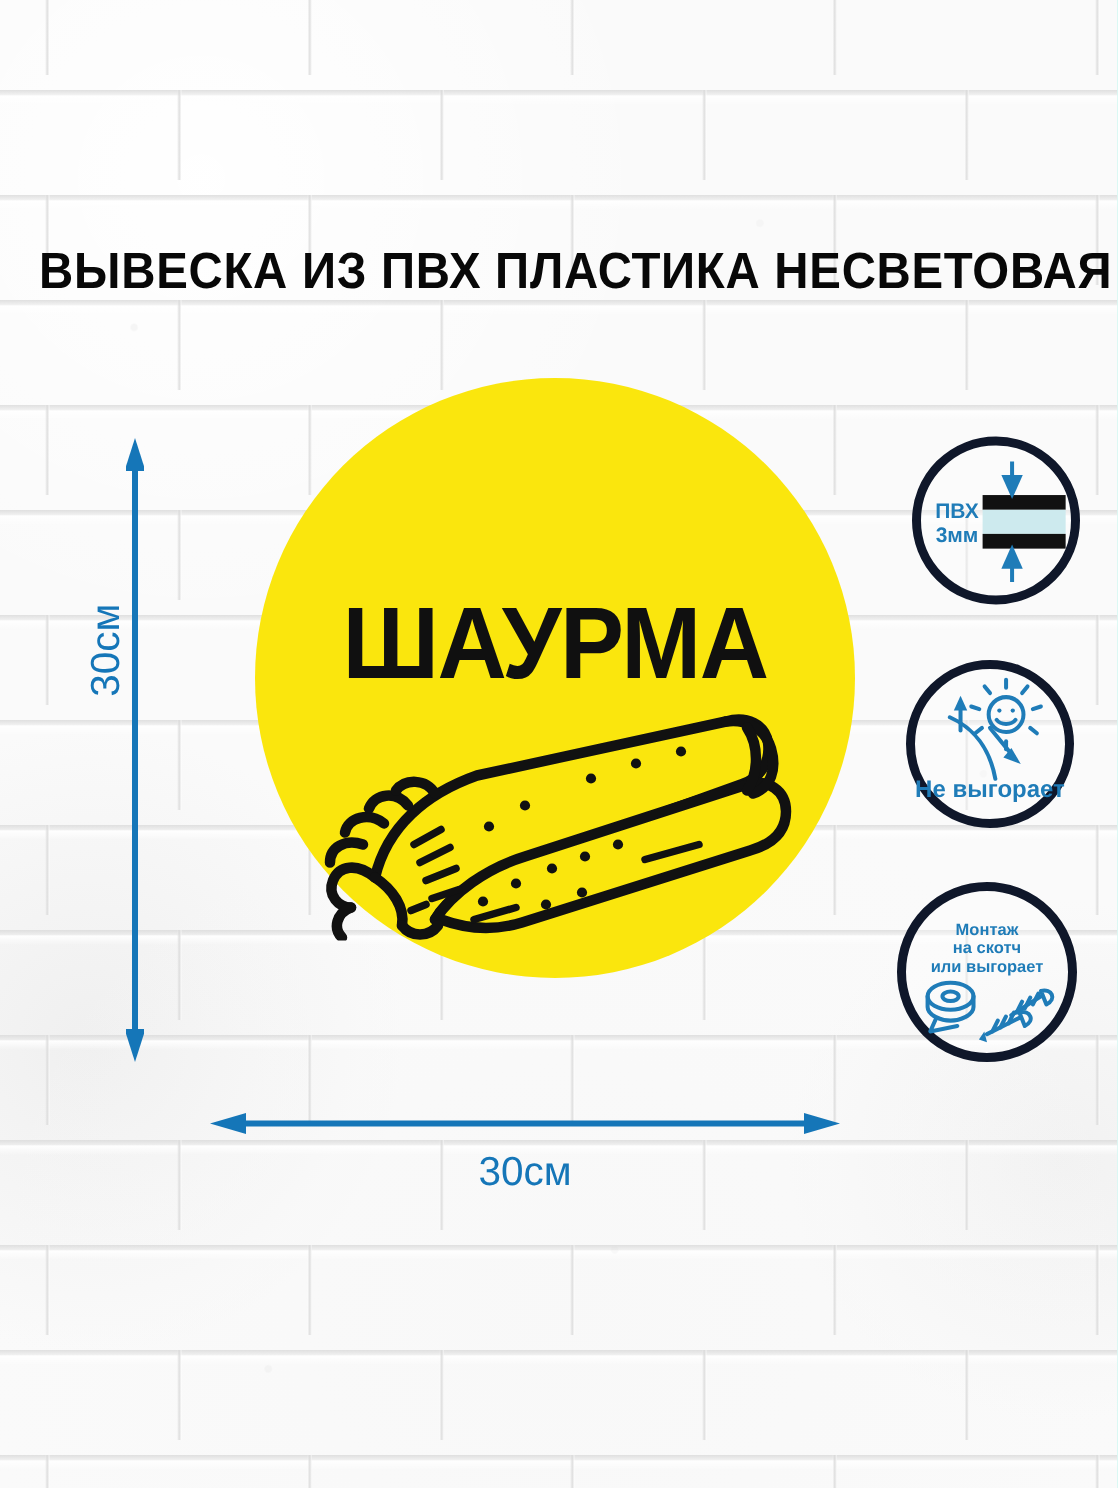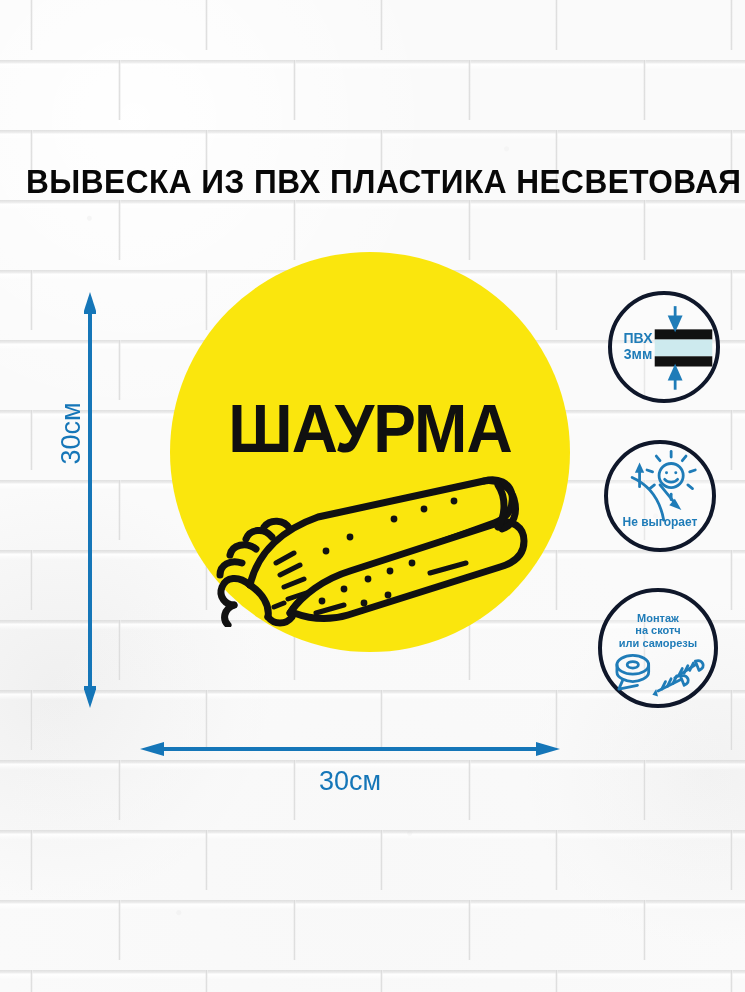--- a/index.html
+++ b/index.html
@@ -145,40 +145,40 @@
     color: #1576b8;
     font-size: 27px;
   }
 
   
   .badge {
     position: absolute;
     width: 112px;
     height: 112px;
     border-radius: 50%;
-    border: 4px solid #0f172a;
+    border: 6px solid #0f172a;
     background: rgba(255,255,255,0.30);
     box-sizing: border-box;
   }
   .badge-1 { left: 608px; top: 291px; }
   .badge-2 { left: 604px; top: 440px; }
   .badge-3 { left: 598px; top: 588px; width: 120px; height: 120px; }
 
   .badge svg { position: absolute; inset: 0; width: 100%; height: 100%; }
 
   .badge-text {
     position: absolute;
     left: 0; right: 0;
     text-align: center;
     color: #1f7cb8;
     font-weight: 700;
     line-height: 1.12;
   }
   .b1-label { top: 36px; left: 6px; right: 58px; font-size: 14px; text-align: center; }
-  .b2-label { top: 72px; font-size: 12px; }
+  .b2-label { top: 72px; font-size: 16px; }
   .b3-label { top: 20px; font-size: 11px; }
 </style>
 </head>
 <body>
 
 <div class="poster">
 
   <div class="wall"></div>
   <div class="wall-rows"></div>
   <div class="wall-cols" id="wallCols">
@@ -383,17 +383,17 @@
         <path d="M64 104 L68 96 M70 101 L74 93 M76 98 L80 90"></path>
 
         <path d="M78 92 L100 78"></path>
         <path d="M100 74 C108 72, 112 80, 104 84 Z"></path>
         <path d="M82 90 L86 82 M88 87 L92 79 M94 84 L98 76"></path>
       </g>
     </svg>
     <div class="badge-text b3-label">
       <div>Монтаж</div>
       <div>на скотч</div>
-      <div>или саморезы</div>
+      <div>или выгорает</div>
     </div>
   </div>
 
 </div>
 
 </body></html>

